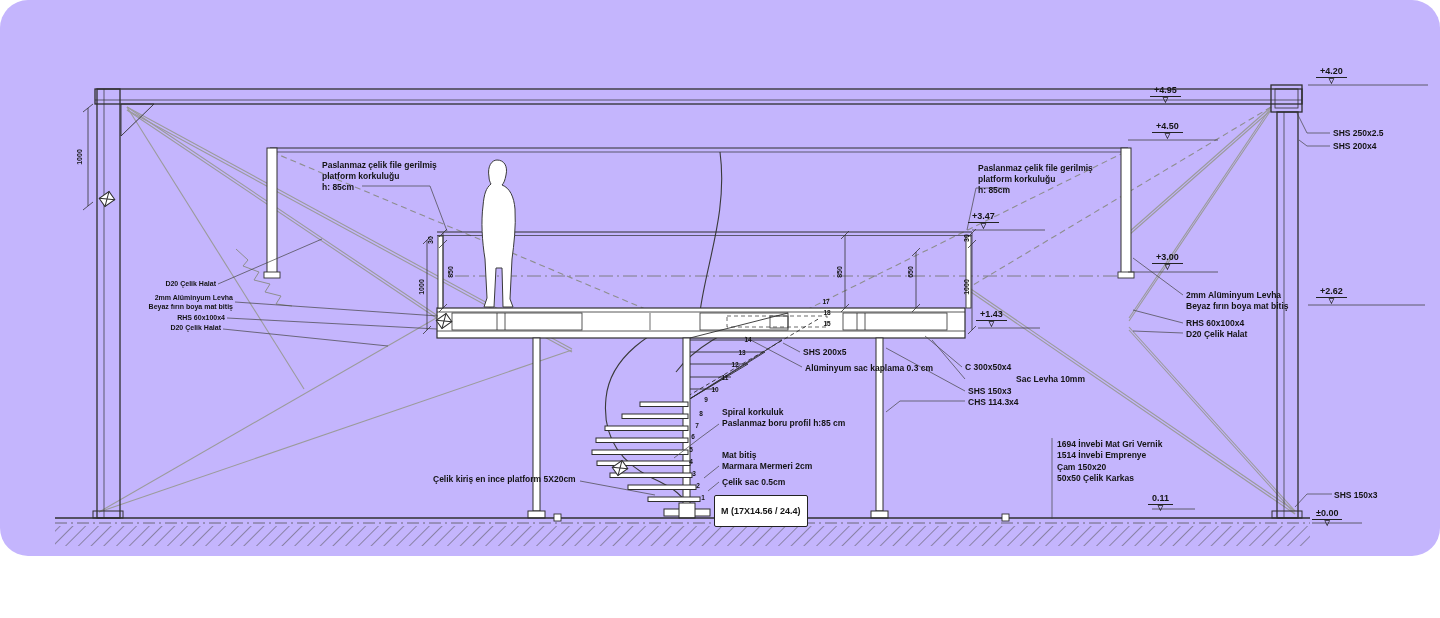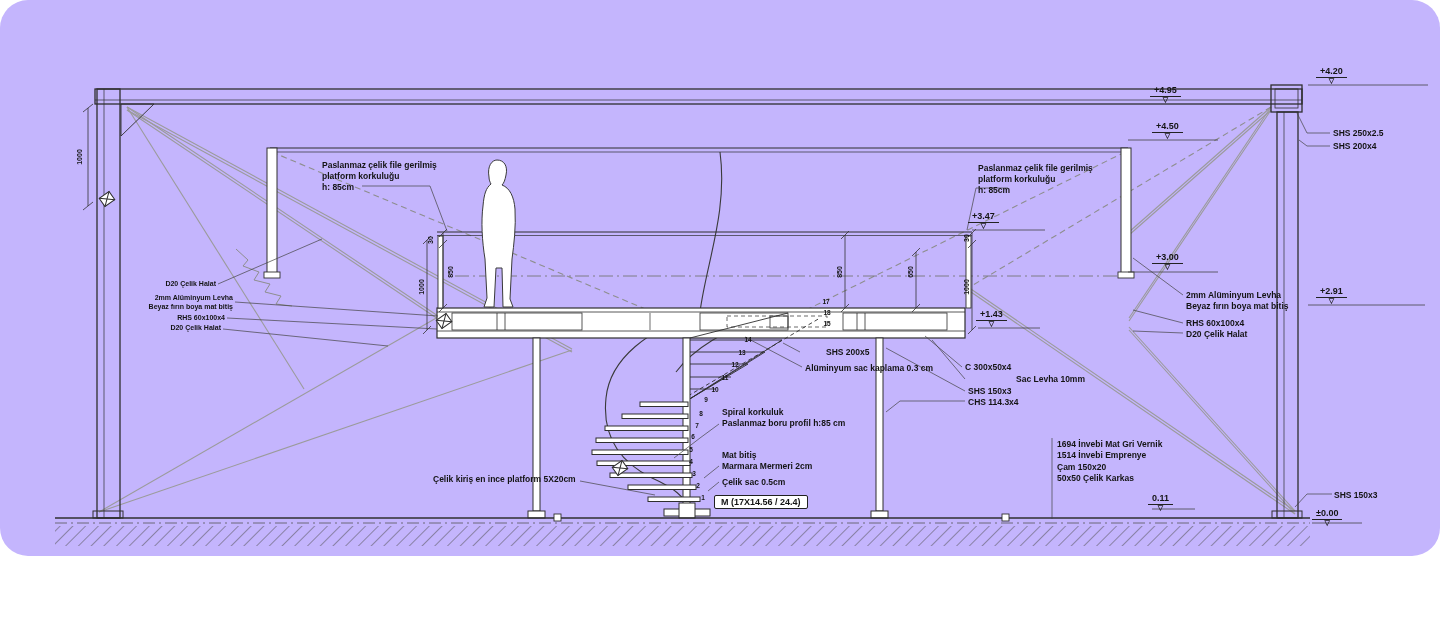--- a/index.html
+++ b/index.html
@@ -10,21 +10,21 @@
   .t7{font-size:7px;line-height:9px;}
   .ra{text-align:right;width:150px;}
   .dim{position:absolute;z-index:3;font:600 7px "Liberation Sans",sans-serif;color:#141414;white-space:nowrap;
        transform:translate(-50%,-50%) rotate(-90deg);}
   .elev{position:absolute;z-index:3;text-align:center;font:700 9px/10px "Liberation Sans",sans-serif;color:#141414;}
   .elev .ev{display:block;border-bottom:1.2px solid #222;padding:0 4px 1px 4px;}
   .elev .tri{display:block;font-size:7px;line-height:6px;color:#222;}
   .num{position:absolute;z-index:3;font:700 6.5px "Liberation Sans",sans-serif;color:#141414;
        transform:translate(-50%,-50%);}
   .scalebox{position:absolute;z-index:3;left:714px;top:495px;border:1.2px solid #222;border-radius:2px;
-            padding:1px 6px;font:600 9px "Liberation Sans",sans-serif;color:#141414;background:#fff;text-align:center;}
+            padding:10px 6px;font:600 9px "Liberation Sans",sans-serif;color:#141414;background:#fff;text-align:center;}
 </style>
 </head>
 <body>
 
 <div id="sheet">
 
 <svg id="linework" width="1440" height="618" viewBox="0 0 1440 618">
   <defs>
     <pattern id="hatch" width="9" height="9" patternUnits="userSpaceOnUse" patternTransform="rotate(45)">
       <line x1="0" y1="0" x2="0" y2="9" stroke="#4d4d4d" stroke-width="1"></line>
@@ -257,21 +257,21 @@
     </div>
 <div class="elev" style="left:968px;top:211px">
       <span class="ev">+3.47</span>
       <span class="tri">▽</span>
     </div>
 <div class="elev" style="left:1152px;top:252px">
       <span class="ev">+3.00</span>
       <span class="tri">▽</span>
     </div>
 <div class="elev" style="left:1316px;top:286px">
-      <span class="ev">+2.91</span>
+      <span class="ev">+2.62</span>
       <span class="tri">▽</span>
     </div>
 <div class="elev" style="left:976px;top:309px">
       <span class="ev">+1.43</span>
       <span class="tri">▽</span>
     </div>
 <div class="elev" style="left:1148px;top:493px">
       <span class="ev">0.11</span>
       <span class="tri">▽</span>
     </div>
@@ -303,21 +303,21 @@
 <div class="t t7 ra" style="left:83px;top:293px">2mm Alüminyum Levha</div>
 <div class="t t7 ra" style="left:83px;top:302px">Beyaz fırın boya mat bitiş</div>
 <div class="t t7 ra" style="left:75px;top:313px">RHS 60x100x4</div>
 <div class="t t7 ra" style="left:71px;top:323px">D20 Çelik Halat</div>
 
 <div class="t" style="left:1186px;top:290px">2mm Alüminyum Levha</div>
 <div class="t" style="left:1186px;top:301px">Beyaz fırın boya mat bitiş</div>
 <div class="t" style="left:1186px;top:318px">RHS 60x100x4</div>
 <div class="t" style="left:1186px;top:329px">D20 Çelik Halat</div>
 
-<div class="t" style="left:826px;top:347px">SHS 200x5</div>
+<div class="t" style="left:803px;top:347px">SHS 200x5</div>
 <div class="t" style="left:805px;top:363px">Alüminyum sac kaplama 0.3 cm</div>
 <div class="t" style="left:965px;top:362px">C 300x50x4</div>
 <div class="t" style="left:1016px;top:374px">Sac Levha 10mm</div>
 <div class="t" style="left:968px;top:386px">SHS 150x3</div>
 <div class="t" style="left:968px;top:397px">CHS 114.3x4</div>
 
 <div class="t" style="left:722px;top:407px">Spiral korkuluk</div>
 <div class="t" style="left:722px;top:418px">Paslanmaz boru profil h:85 cm</div>
 <div class="t" style="left:722px;top:450px">Mat bitiş</div>
 <div class="t" style="left:722px;top:461px">Marmara Mermeri 2cm</div>

